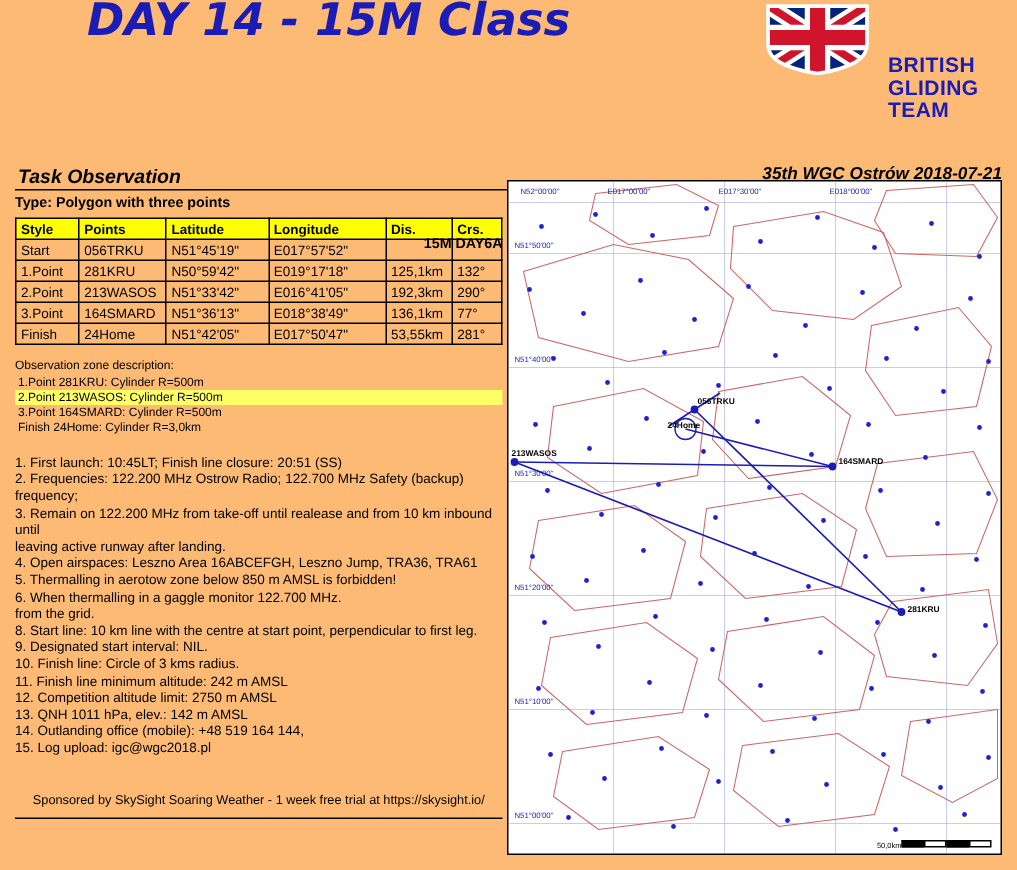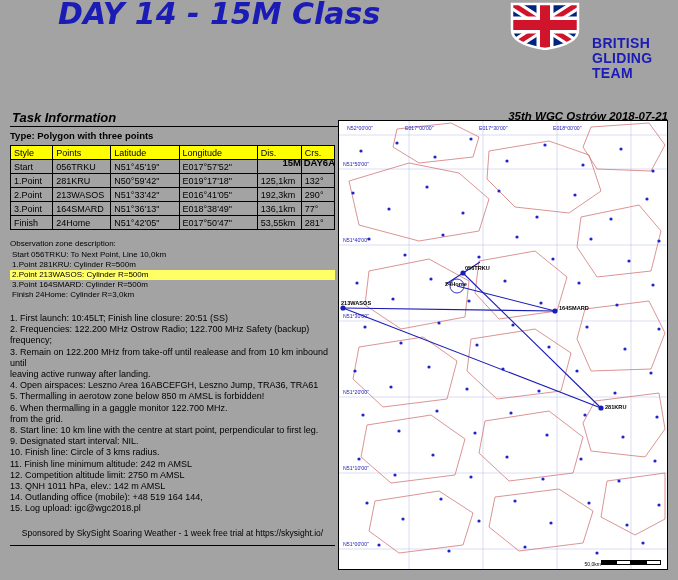--- a/index.html
+++ b/index.html
@@ -7,21 +7,21 @@
     margin: 0; padding: 0;
     width: 678px; height: 580px;
     background: #ffffff;
     font-family: "Liberation Sans", sans-serif;
     overflow: hidden;
   }
   .page {
     position: relative;
     width: 678px;
     height: 580px;
-    background: #a3a3a3;
+    background: #fdba74;
   }
 
   
   .header {
     position: absolute;
     left: 0; top: 0;
     width: 678px;
     height: 100px;
   }
   .title {
@@ -117,21 +117,21 @@
     border: 1px solid #000;
     padding: 1px 3px;
     text-align: left;
     height: 14px;
     font-weight: normal;
     color: #000;
     white-space: nowrap;
   }
   table.tp thead th {
     background: #ffff00;
-    font-weight: normal;
+    font-weight: bold;
     font-size: 9px;
   }
   table.tp td.style-c { width: 42px; }
   table.tp td.pts-c { width: 58px; }
   table.tp td.lat-c { width: 68px; }
   table.tp td.lon-c { width: 78px; }
   table.tp td.dis-c { width: 44px; }
   table.tp td.crs-c { width: 33px; }
 
   
@@ -246,21 +246,21 @@
         <path d="M6,4 L72,4 L72,30 Q72,44 39,49 Q6,44 6,30 Z" fill="none" stroke="#ffffff" stroke-width="2.5"></path>
       </svg>
       <div class="logo-text">
         <div>BRITISH</div>
         <div>GLIDING</div>
         <div>TEAM</div>
       </div>
     </div>
   </div>
 
-  <div class="task-info-label">Task Information</div>
+  <div class="task-info-label">Task Observation</div>
   <div class="comp-label">35th WGC Ostrów 2018-07-21</div>
   <div class="rule-line"></div>
 
   <div class="left-col">
 
     <div class="meta-line">
       <span>Type: Polygon with three points</span>
       <span class="meta-right">15M DAY6A</span>
     </div>
 
@@ -314,21 +314,20 @@
           <td class="lat-c">N51°42'05"</td>
           <td class="lon-c">E017°50'47"</td>
           <td class="dis-c">53,55km</td>
           <td class="crs-c">281°</td>
         </tr>
       </tbody>
     </table>
 
     <div class="oz-title">Observation zone description:</div>
     <div class="oz-list">
-      <div class="oz-row">Start 056TRKU: To Next Point, Line 10,0km</div>
       <div class="oz-row">1.Point 281KRU: Cylinder R=500m</div>
       <div class="oz-row hl">2.Point 213WASOS: Cylinder R=500m</div>
       <div class="oz-row">3.Point 164SMARD: Cylinder R=500m</div>
       <div class="oz-row">Finish 24Home: Cylinder R=3,0km</div>
     </div>
 
     <div class="notes">
       <div>1. First launch: 10:45LT; Finish line closure: 20:51 (SS)</div>
       <div>2. Frequencies: 122.200 MHz Ostrow Radio; 122.700 MHz Safety (backup) frequency;</div>
       <div>3. Remain on 122.200 MHz from take-off until realease and from 10 km inbound until</div>

